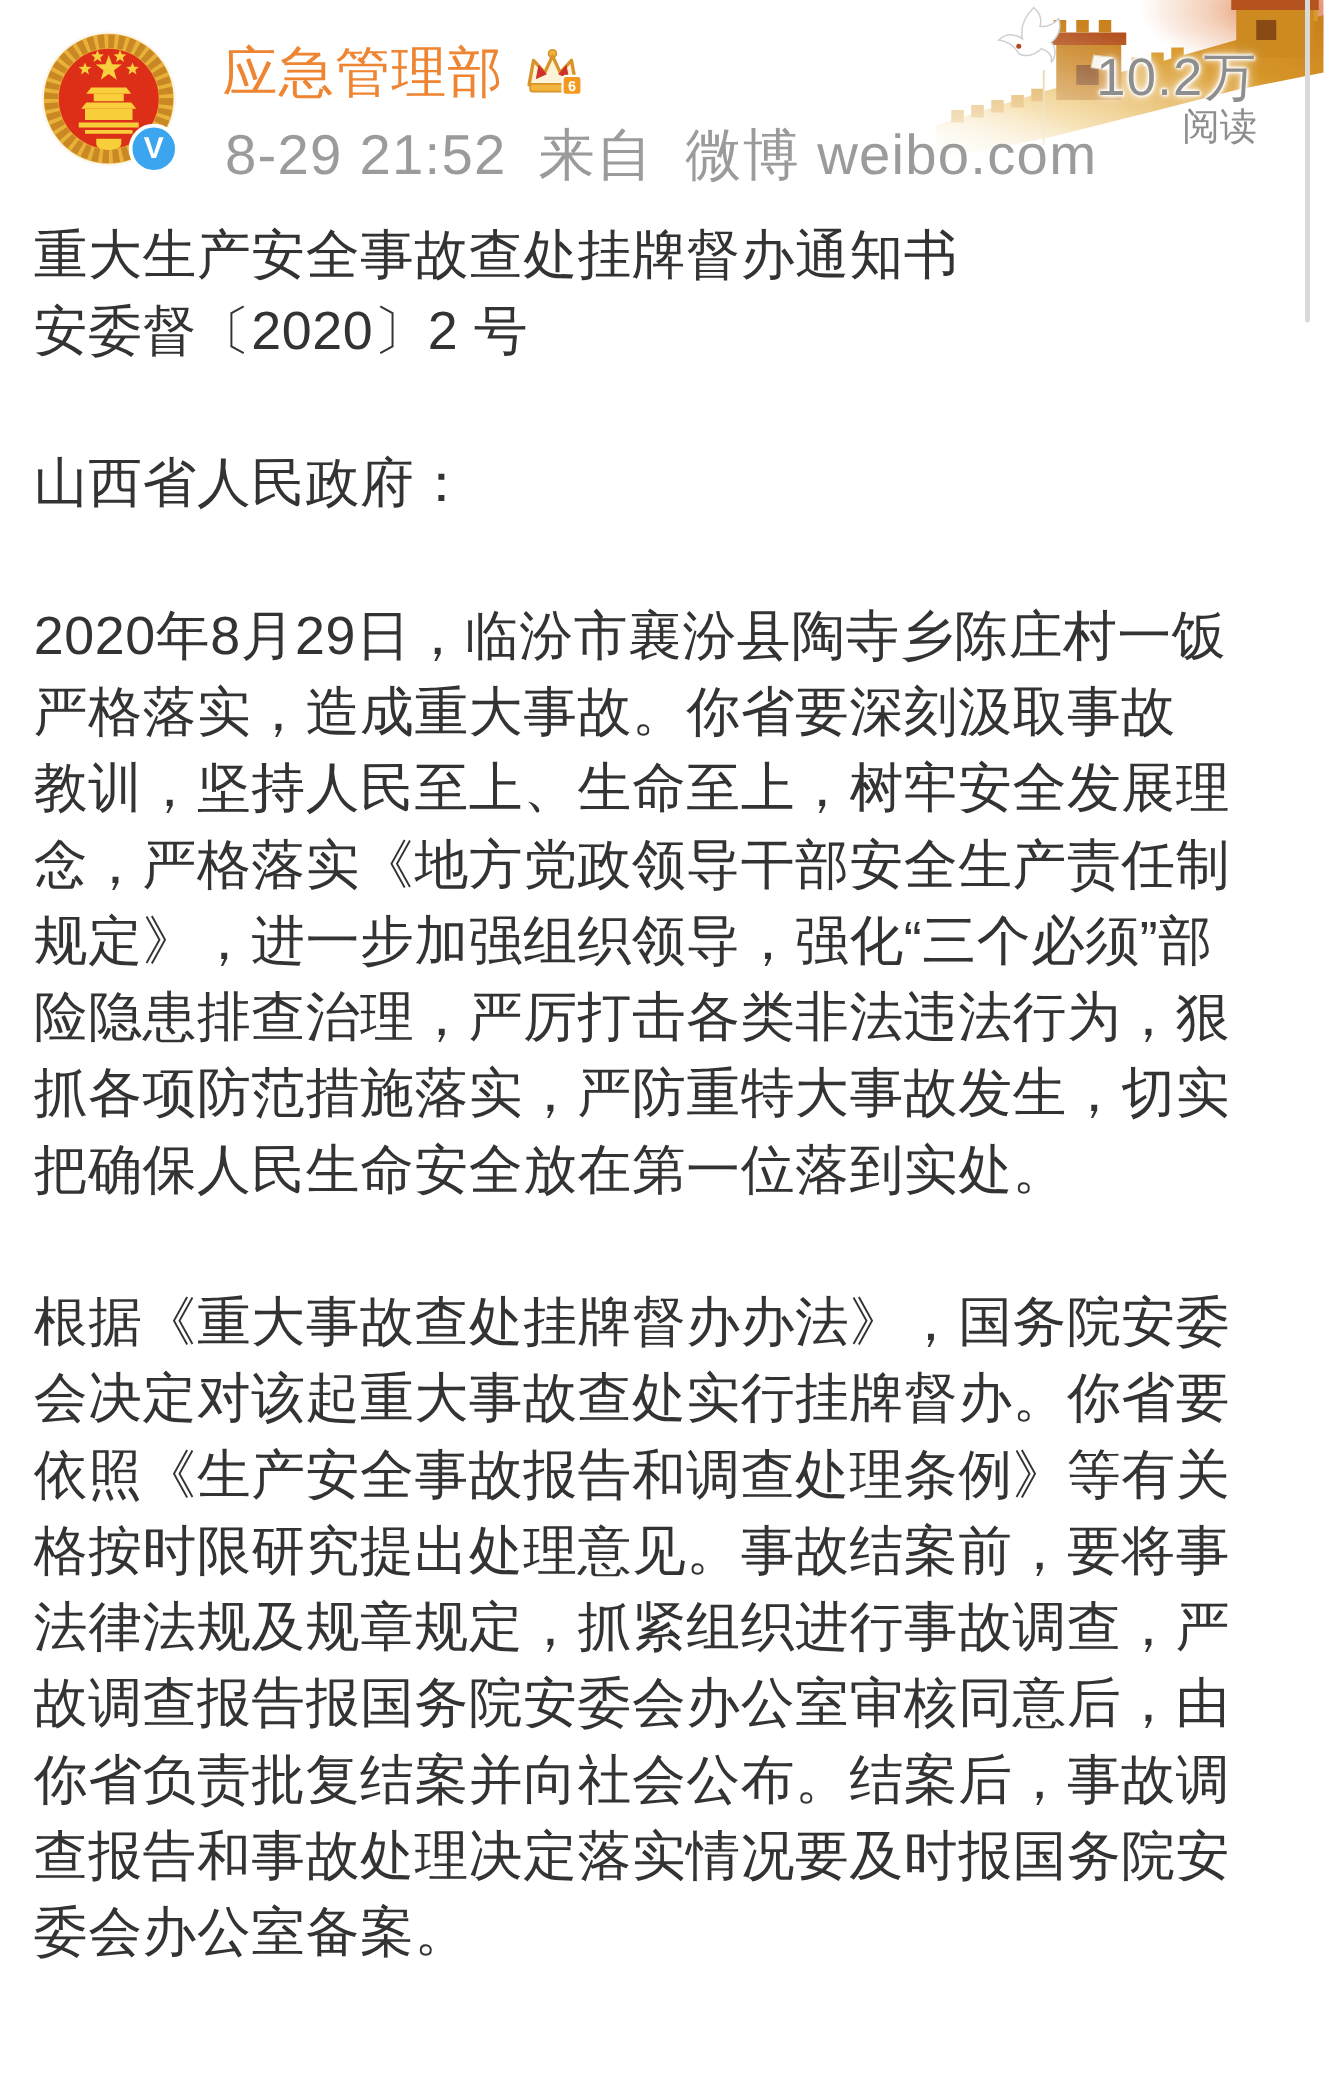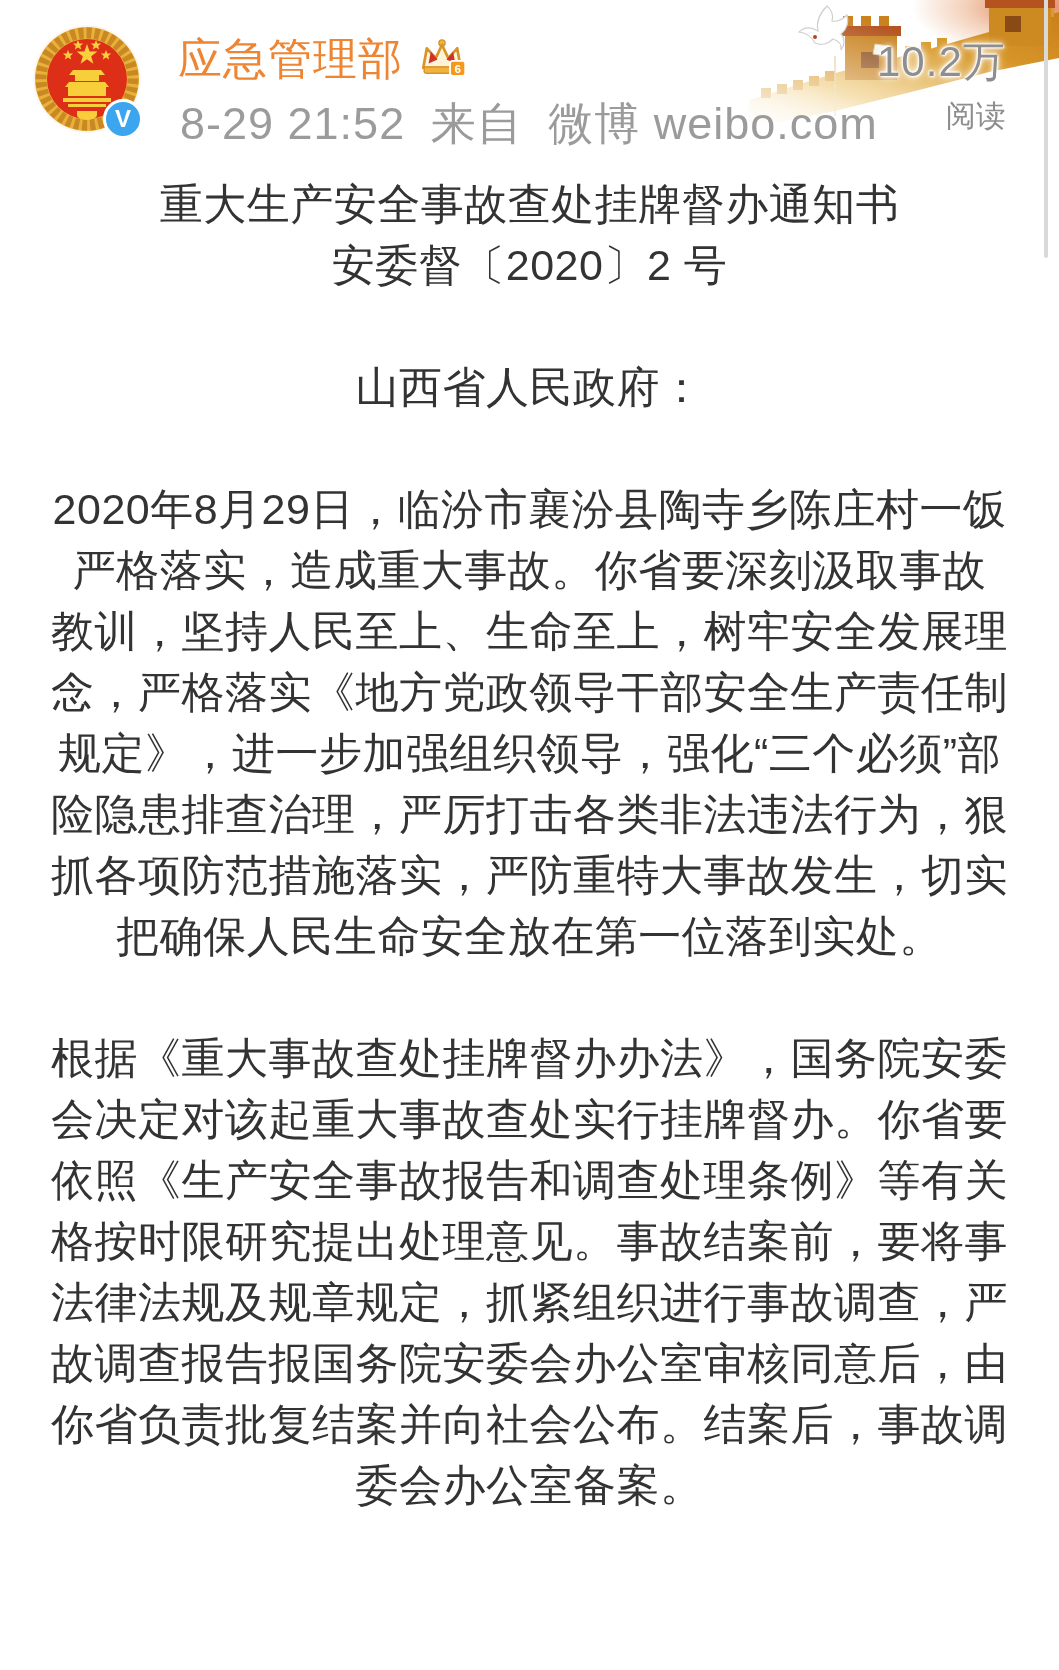--- a/index.html
+++ b/index.html
@@ -24,32 +24,31 @@
 
   
   .banner { position: absolute; top: 0; right: 0; width: 370px; height: 135px; pointer-events: none; }
   .banner svg { position: absolute; top: 0; left: 0; }
   .reads { position: absolute; top: 40px; left: 188px; text-align: right; z-index: 3; }
   .reads-count {
     font-size: 42px; line-height: 44px; color: var(--reads-gray, #8e8e8e); font-weight: 500; letter-spacing: 1px;
     text-shadow: 0 0 3px #fff, 0 0 6px #fff, 0 0 10px #fff, 1px 1px 2px #fff, -1px -1px 2px #fff;
   }
   .reads-label {
-    font-size: 30px; line-height: 32px; color: var(--reads-gray, #8e8e8e); margin-top: 18px;
+    font-size: 30px; line-height: 32px; color: var(--reads-gray, #8e8e8e); margin-top: 2px;
     text-shadow: 0 0 3px #fff, 0 0 6px #fff, 1px 1px 2px #fff, -1px -1px 2px #fff;
-    font-family: Liberation Mono, monospace;
   }
 
   
   .scrollbar { position: absolute; top: 0; right: 11px; width: 4px; height: 258px;
     background: var(--scrollbar-gray, #d9d9d9); border-radius: 0 0 3px 3px; z-index: 5; }
 
   
   .content { position: absolute; left: 27px; top: 174px; width: 1005px; color: var(--body-text, #333333); }
-  .para { margin-bottom: 61px; text-align: center; }
+  .para { margin-bottom: 61px; }
   .para:last-child { margin-bottom: 0; }
   .tline { font-size: 43px; line-height: 61px; white-space: nowrap; letter-spacing: 0.5px; }
 </style>
 </head>
 <body>
 
 <div class="post">
 
   <div class="banner">
     <svg width="370" height="135" viewBox="0 0 370 135">
@@ -187,17 +186,18 @@
         <div class="tline">把确保人民生命安全放在第一位落到实处。</div>
       </div>
       <div class="para">
         <div class="tline">根据《重大事故查处挂牌督办办法》，国务院安委</div>
         <div class="tline">会决定对该起重大事故查处实行挂牌督办。你省要</div>
         <div class="tline">依照《生产安全事故报告和调查处理条例》等有关</div>
         <div class="tline">格按时限研究提出处理意见。事故结案前，要将事</div>
         <div class="tline">法律法规及规章规定，抓紧组织进行事故调查，严</div>
         <div class="tline">故调查报告报国务院安委会办公室审核同意后，由</div>
         <div class="tline">你省负责批复结案并向社会公布。结案后，事故调</div>
+        <div class="tline">查报告和事故处理决定落实情况要及时报国务院安</div>
         <div class="tline">委会办公室备案。</div>
       </div>
     </div>
 
 </div>
 
 </body></html>

